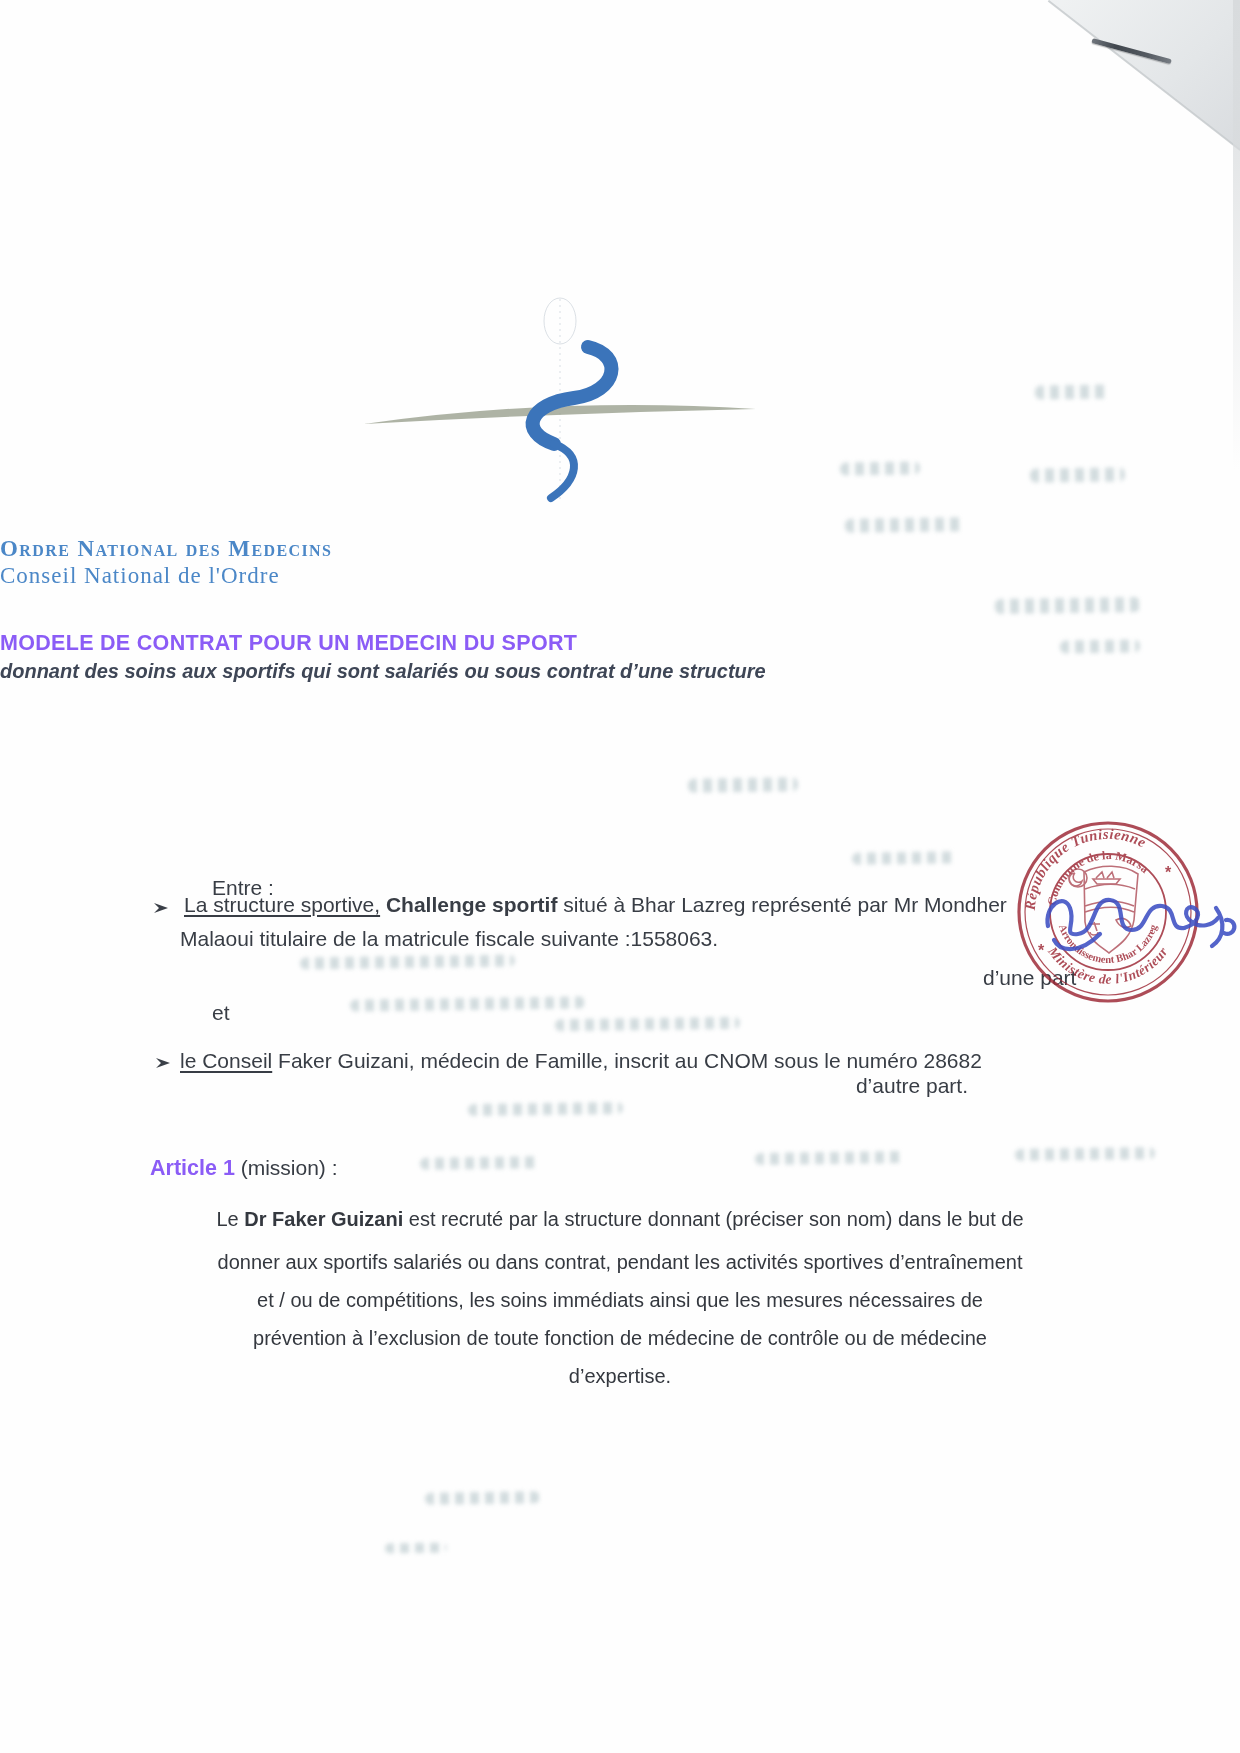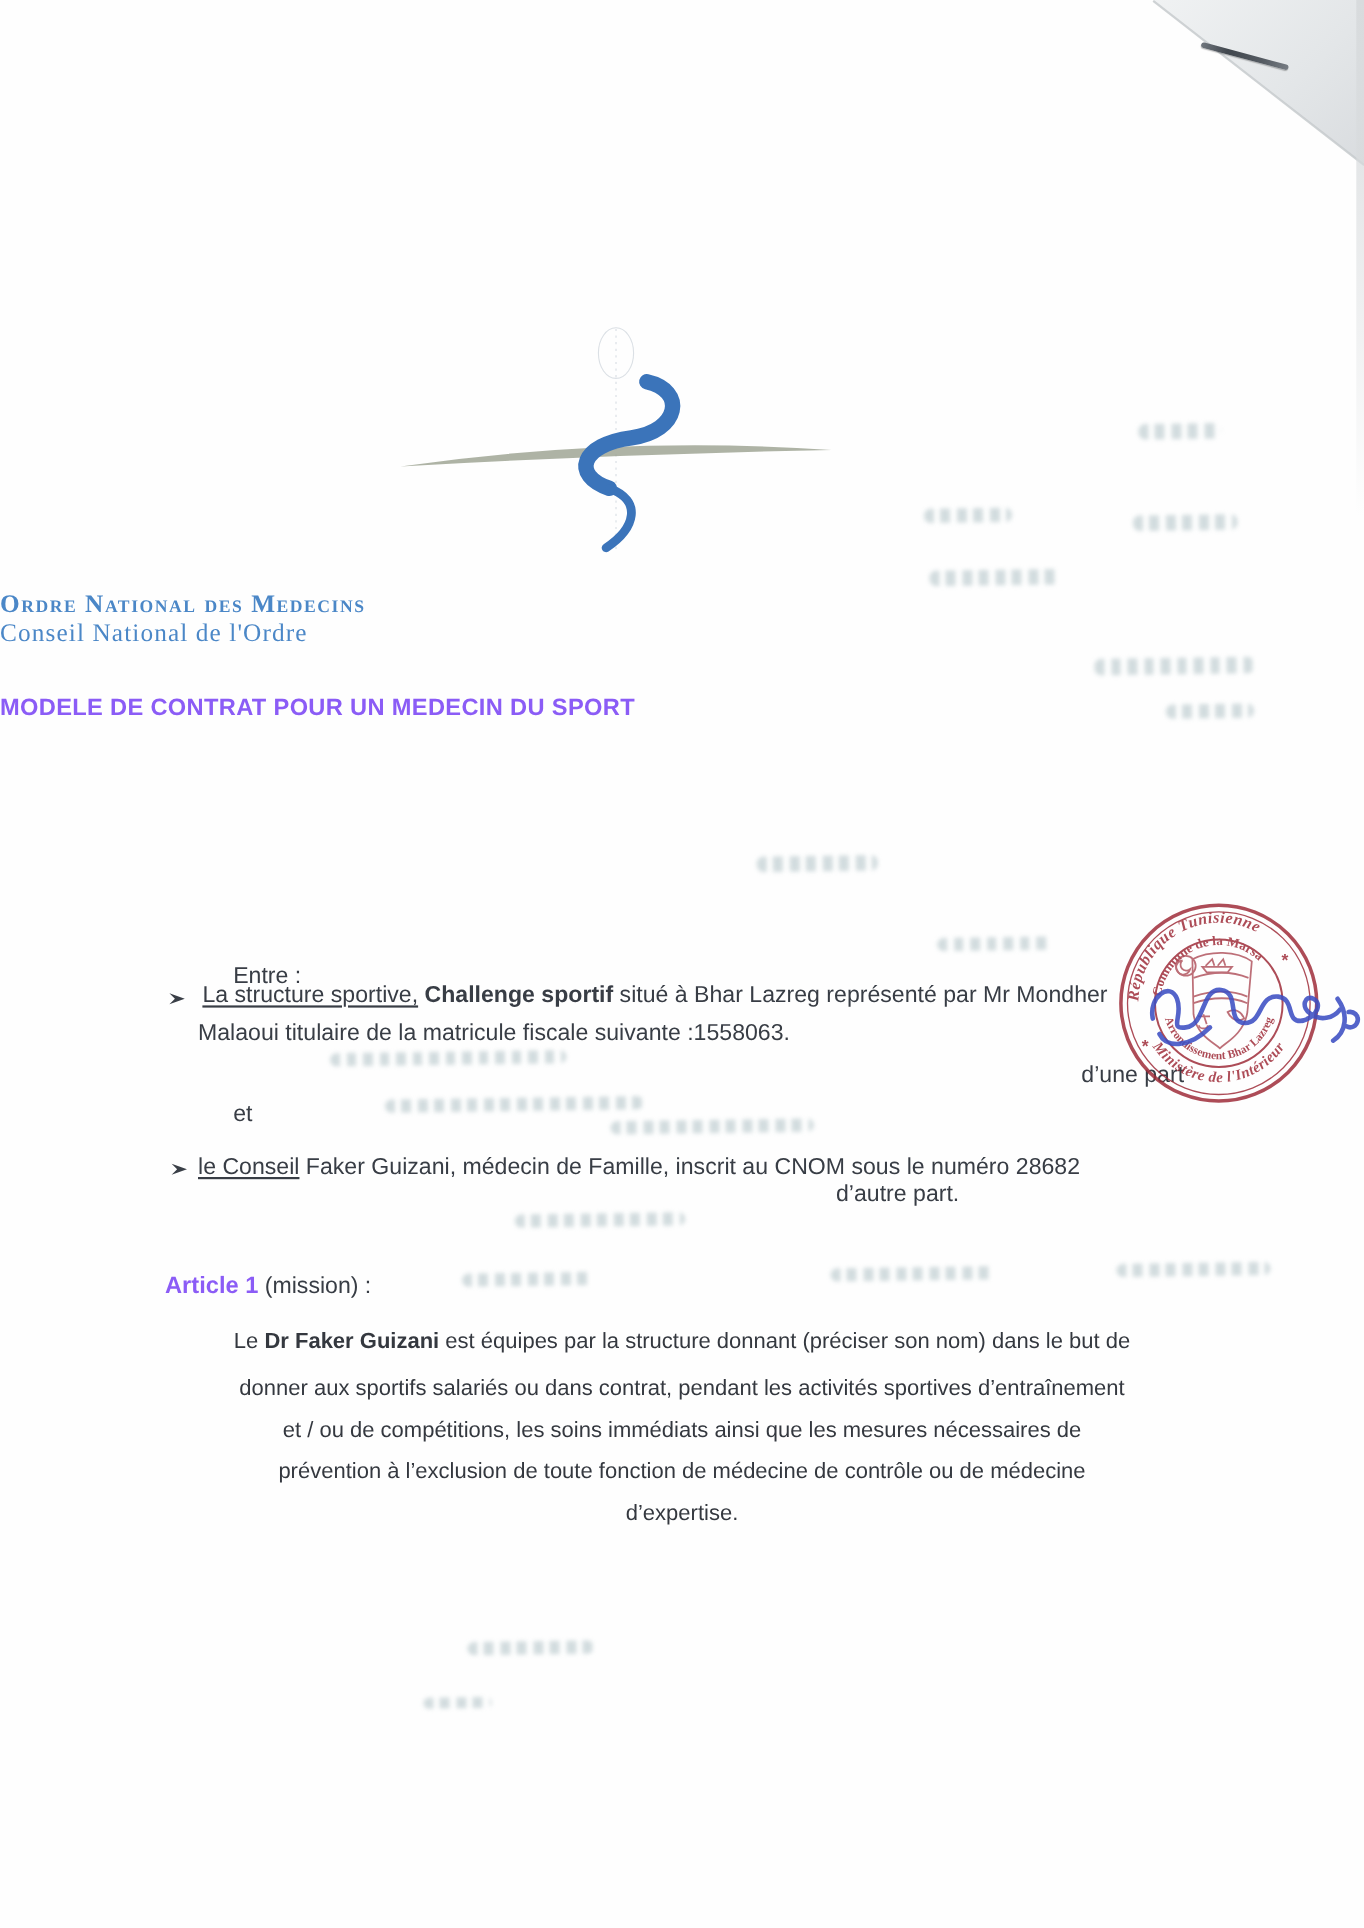--- a/index.html
+++ b/index.html
@@ -70,42 +70,43 @@
     <ellipse cx="212" cy="28" rx="16" ry="23" fill="none" stroke="#ccd3da" stroke-width="1" opacity=".7"></ellipse>
     <line x1="212" y1="6" x2="212" y2="208" stroke="#b9c4ce" stroke-width="1" stroke-dasharray="2,4" opacity=".55"></line>
     <path d="M16,131 Q212,103 408,116 Q212,120 16,131 Z" fill="#9aa08f" opacity=".8"></path>
     <path d="M240,54 C276,62 270,99 226,105 C180,111 171,139 206,151" fill="none" stroke="#3b74ba" stroke-width="14" stroke-linecap="round"></path>
     <path d="M206,151 C236,162 230,187 203,205" fill="none" stroke="#3b74ba" stroke-width="8" stroke-linecap="round"></path>
   </svg>
 
   <div class="abs ctr org1">Ordre National des Medecins</div>
   <div class="abs ctr org2">Conseil National de l'Ordre</div>
   <div class="abs ctr title">MODELE DE CONTRAT POUR UN MEDECIN DU SPORT</div>
+  <div class="abs ctr sub" style="top:660px">donnant des soins aux sportifs qui sont salariés ou sous contrat d’une structure</div>
 
   <div class="abs body-t" style="left:212px;top:876px">Entre :</div>
 
   <svg class="abs" style="left:153px;top:901px" width="17" height="14" viewBox="0 0 17 14">
     <path d="M1 2 L15 7 L1 12 L6 7 Z" fill="#3a3f47"></path>
   </svg>
   <div class="abs body-t" style="left:184px;top:893px"><span class="u">La structure sportive,</span><span class="b"> Challenge sportif</span><span> situé à Bhar Lazreg représenté par Mr Mondher</span></div>
   <div class="abs body-t" style="left:180px;top:927px">Malaoui titulaire de la matricule fiscale suivante :1558063.</div>
   <div class="abs body-t" style="left:983px;top:966px">d’une part</div>
 
   <div class="abs body-t" style="left:212px;top:1001px">et</div>
 
   <svg class="abs" style="left:155px;top:1056px" width="17" height="14" viewBox="0 0 17 14">
     <path d="M1 2 L15 7 L1 12 L6 7 Z" fill="#3a3f47"></path>
   </svg>
   <div class="abs body-t" style="left:180px;top:1049px"><span class="u">le Conseil</span><span> Faker Guizani, médecin de Famille, inscrit au CNOM sous le numéro 28682</span></div>
-  <div class="abs body-t" style="left:760px;top:1074px;width:208px;text-align:left">d’autre part.</div>
+  <div class="abs body-t" style="left:760px;top:1074px;width:208px;text-align:right">d’autre part.</div>
 
   <div class="abs" style="left:150px;top:1156px;white-space:nowrap"><span class="art-label">Article 1</span><span class="art-suffix"> (mission) :</span></div>
 
   <div class="abs para">
-    <div class="pline first"><span class="it">Le </span><span class="it b">Dr Faker Guizani</span><span class="it"> est équipes </span><span>par la structure donnant (préciser son nom) dans le but de</span></div>
+    <div class="pline first"><span class="it">Le </span><span class="it b">Dr Faker Guizani</span><span class="it"> est recruté </span><span>par la structure donnant (préciser son nom) dans le but de</span></div>
     <div class="pline">donner aux sportifs salariés ou dans contrat, pendant les activités sportives d’entraînement</div>
     <div class="pline">et / ou de compétitions, les soins immédiats ainsi que les mesures nécessaires de</div>
     <div class="pline">prévention à l’exclusion de toute fonction de médecine de contrôle ou de médecine</div>
     <div class="pline">d’expertise.</div>
   </div>
 
   <svg class="abs" style="left:1012px;top:816px" width="192" height="192" viewBox="0 0 192 192" opacity="0.84">
     <defs>
       <path id="arcOuterTop" d="M 29.8 126.8 A 73 73 0 0 1 155.8 54.1" fill="none"></path>
       <path id="arcOuterBottom" d="M 26.5 114.6 A 72 72 0 0 0 165.5 114.6" fill="none"></path>

